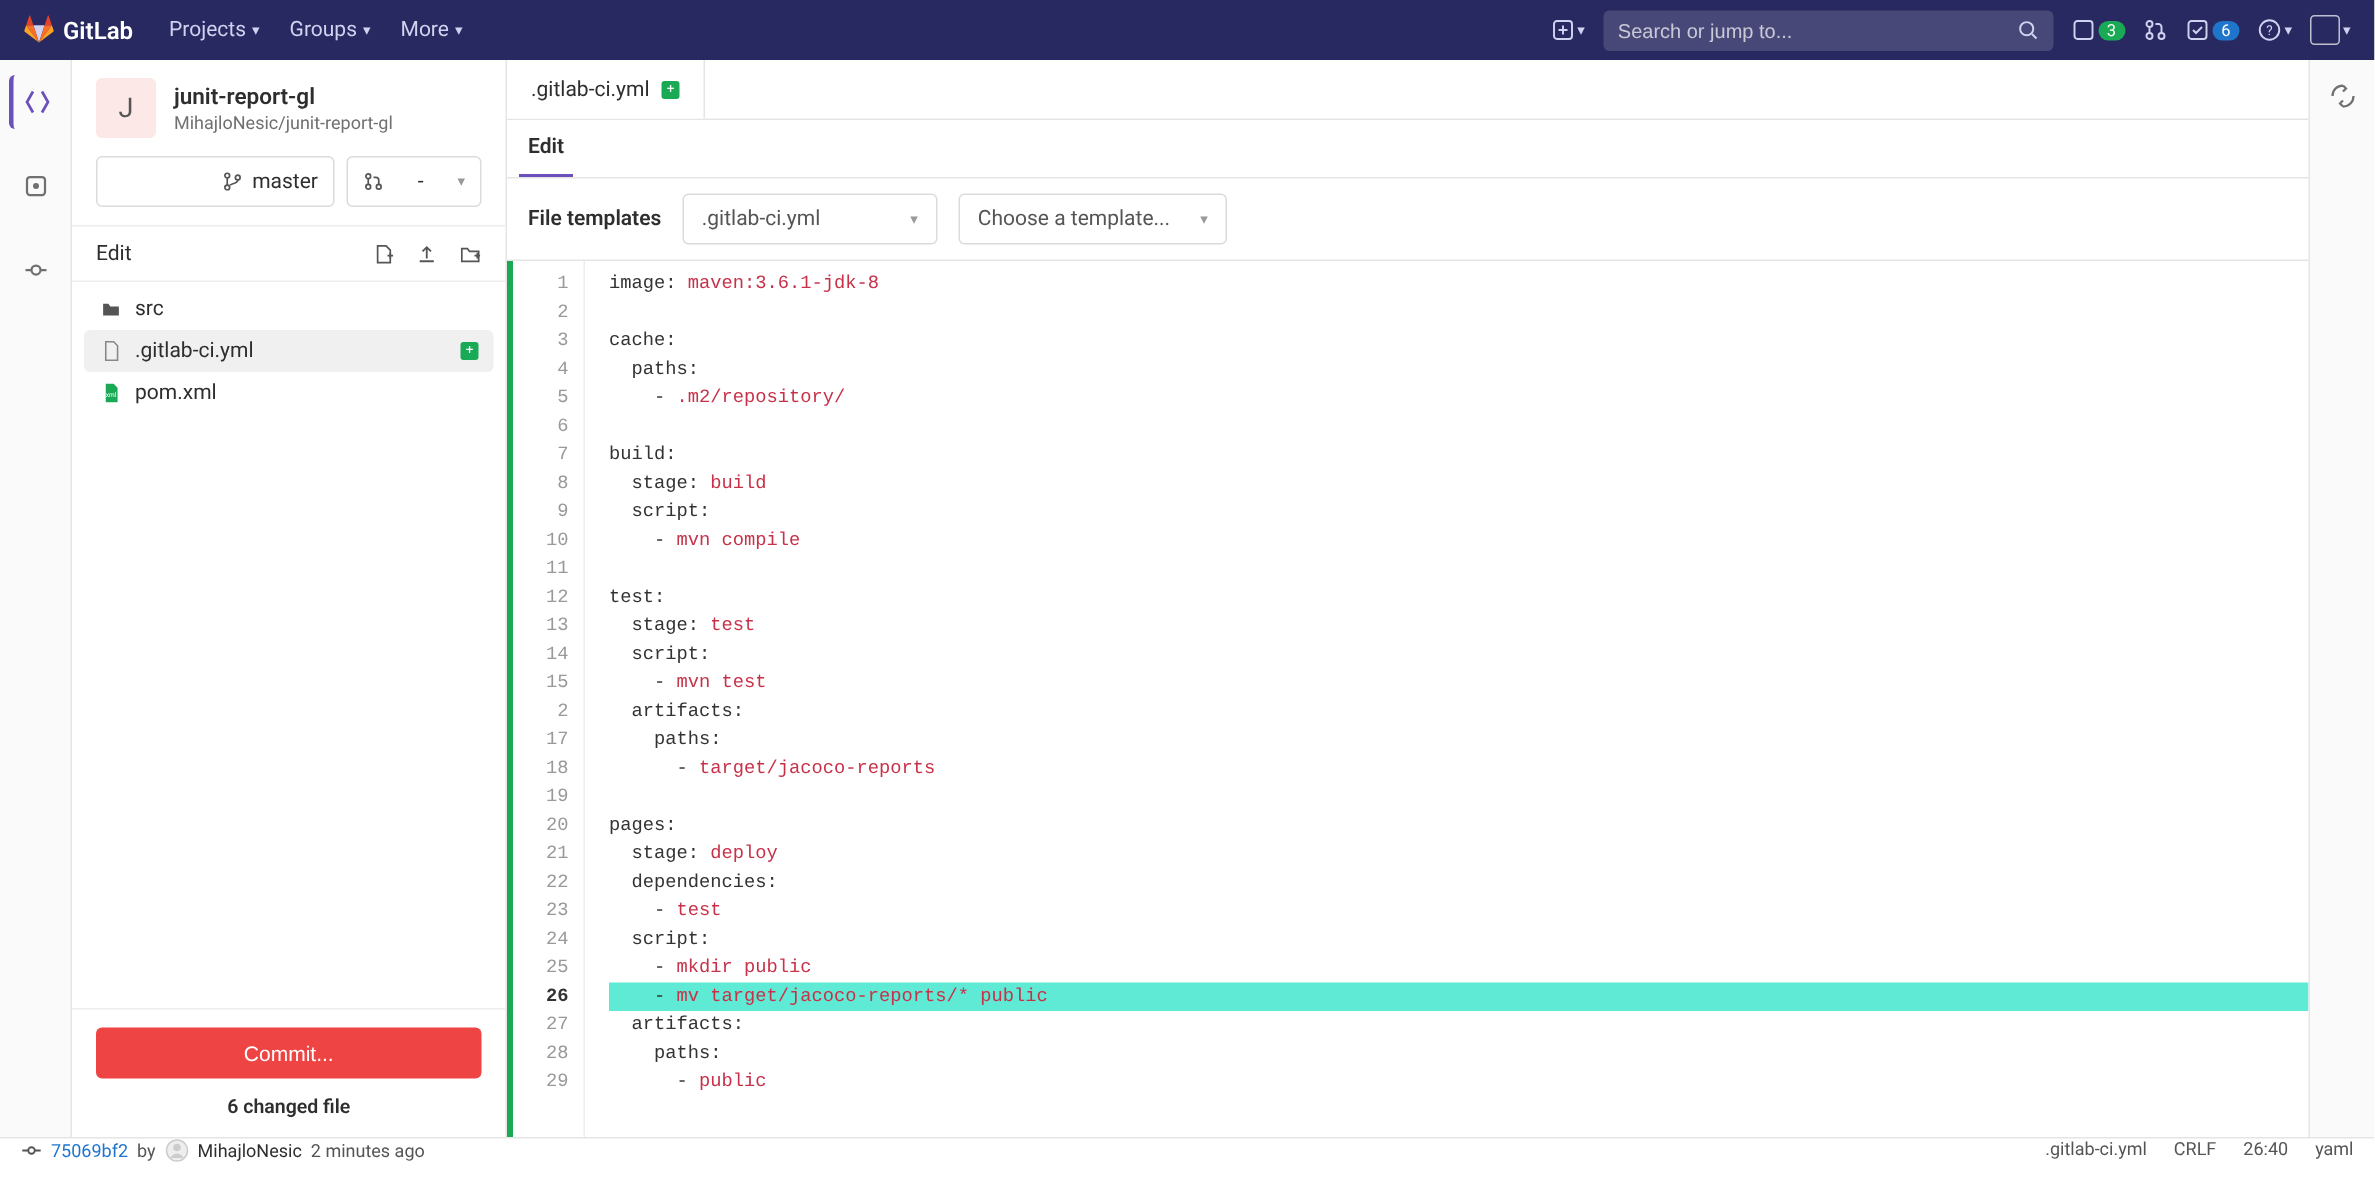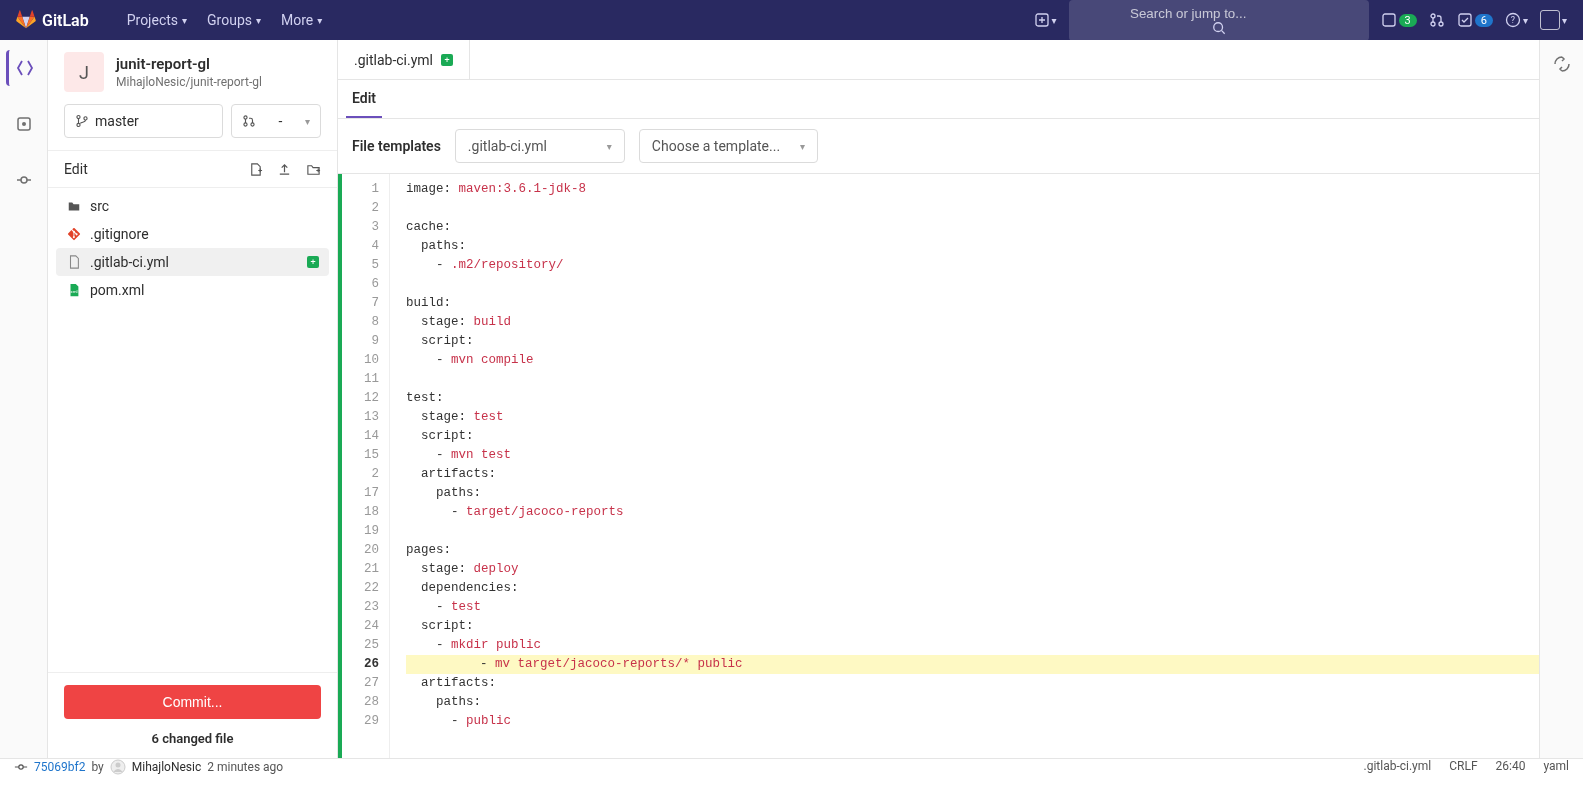--- a/index.html
+++ b/index.html
@@ -16,21 +16,21 @@
       height: 40px;
       display: flex;
       align-items: center;
       padding: 0 16px;
       color: #d1d1f0;
     }
     .navbar-logo {
       display: flex;
       align-items: center;
       gap: 6px;
-      margin-right: 28px;
+      margin-right: 14px;
     }
     .navbar-brand {
       color: #fff;
       font-weight: 600;
       font-size: 16px;
     }
     .navbar-item {
       padding: 0 10px;
       display: flex;
       align-items: center;
@@ -43,21 +43,20 @@
     .navbar-search {
       background: rgba(255,255,255,.15);
       border: none;
       border-radius: 4px;
       padding: 6px 10px;
       color: #fff;
       width: 300px;
       display: flex;
       align-items: center;
       justify-content: space-between;
-      flex-direction: column;
     }
     .navbar-search input {
       background: transparent; border: none; color: #fff; outline: none; flex: 1;
     }
     .navbar-search input::placeholder { color: rgba(255,255,255,.7); }
     .nav-icon-badge {
       display: inline-flex; align-items: center; gap: 2px; color: #d1d1f0; cursor: pointer;
     }
     .badge-green { background: #1aaa55; color: #fff; border-radius: 8px; padding: 0 6px; font-size: 11px; }
     .badge-blue  { background: #1f75cb; color: #fff; border-radius: 8px; padding: 0 6px; font-size: 11px; }
@@ -104,21 +103,21 @@
       color: #555; font-size: 18px;
     }
     .project-title { font-weight: 600; font-size: 15px; color: #2e2e2e; }
     .project-sub { font-size: 12px; color: #707070; margin-top: 2px; }
     .branch-row {
       display: flex; gap: 8px; padding: 0 16px 12px;
     }
     .branch-select, .mr-select {
       border: 1px solid #dbdbdb; border-radius: 4px; height: 34px;
       display: flex; align-items: center; padding: 0 10px; gap: 6px;
-      cursor: pointer; background: #fff;
+      cursor: pointer; background: #fff; justify-content: flex-end;
     }
     .branch-select { flex: 1; }
     .mr-select { width: 90px; justify-content: space-between; }
     .section-header {
       display: flex; align-items: center; justify-content: space-between;
       padding: 10px 16px; border-top: 1px solid #eee; border-bottom: 1px solid #eee;
     }
     .section-icons { display: flex; gap: 14px; color: #555; }
     .file-tree { flex: 1; overflow: auto; padding: 4px 8px; }
     .tree-item {
@@ -175,21 +174,21 @@
       font-size: 12.5px; line-height: 19px; user-select: none;
       border-right: 1px solid #eee;
     }
     .code-content {
       flex: 1; padding: 6px 0 6px 16px;
       font-family: Liberation Mono, monospace;
       font-size: 12.5px; line-height: 19px;
       white-space: pre;
     }
     .code-line { height: 19px; }
-    .code-line.current { background: #fef9c3; padding-left: 44px; }
+    .code-line.current { background: #5eead4; }
     .gutter .current { color: #333; font-weight: 600; }
     .tok-key { color: #333; }
     .tok-str { color: #c7324a; }
     .tok-colon { color: #333; }
     .extra-rail {
       width: 44px; border-left: 1px solid #e5e5e5;
       display: flex; flex-direction: column; align-items: center; padding-top: 14px;
       background: #fafafa;
     }
 
@@ -374,28 +373,20 @@
     </div>
 
     <div class="file-tree" id="file-tree">
         <div class="tree-item">
           <span class="tree-icon">
             <svg width="14" height="14" viewBox="0 0 16 16">
               <path d="M2 4h4l1.5 2H14v7H2z" fill="#555"></path>
             </svg>
           </span>
           <span>src</span>
-        </div>
-        <div class="tree-item">
-          <span class="tree-icon">
-            <svg width="14" height="14" viewBox="0 0 16 16">
-              <path d="M14.7 7.3 8.7 1.3c-.4-.4-1-.4-1.4 0L6 2.6l1.6 1.6c.4-.1.9 0 1.2.3.3.3.4.8.3 1.2l1.5 1.5c.4-.1.9 0 1.2.3.5.5.5 1.2 0 1.7s-1.2.5-1.7 0c-.3-.3-.4-.8-.3-1.2L8.4 6.5v4c.1.1.2.1.3.2.5.5.5 1.2 0 1.7s-1.2.5-1.7 0-.5-1.2 0-1.7c.1-.1.2-.2.4-.2v-4c-.1-.1-.3-.1-.4-.2-.3-.3-.4-.8-.3-1.2L5.1 3.5 1.3 7.3c-.4.4-.4 1 0 1.4l6 6c.4.4 1 .4 1.4 0l6-6c.4-.4.4-1 0-1.4z" fill="#e24329"></path>
-            </svg>
-          </span>
-          <span>.gitignore</span>
         </div>
         <div class="tree-item active">
           <span class="tree-icon">
             <svg width="14" height="14" viewBox="0 0 16 16">
               <path d="M4 1h6l3 3v11H4z" fill="none" stroke="#888" stroke-width="1.2"></path>
             </svg>
           </span>
           <span>.gitlab-ci.yml</span>
           <span class="status-dot-new">+</span>
         </div>

